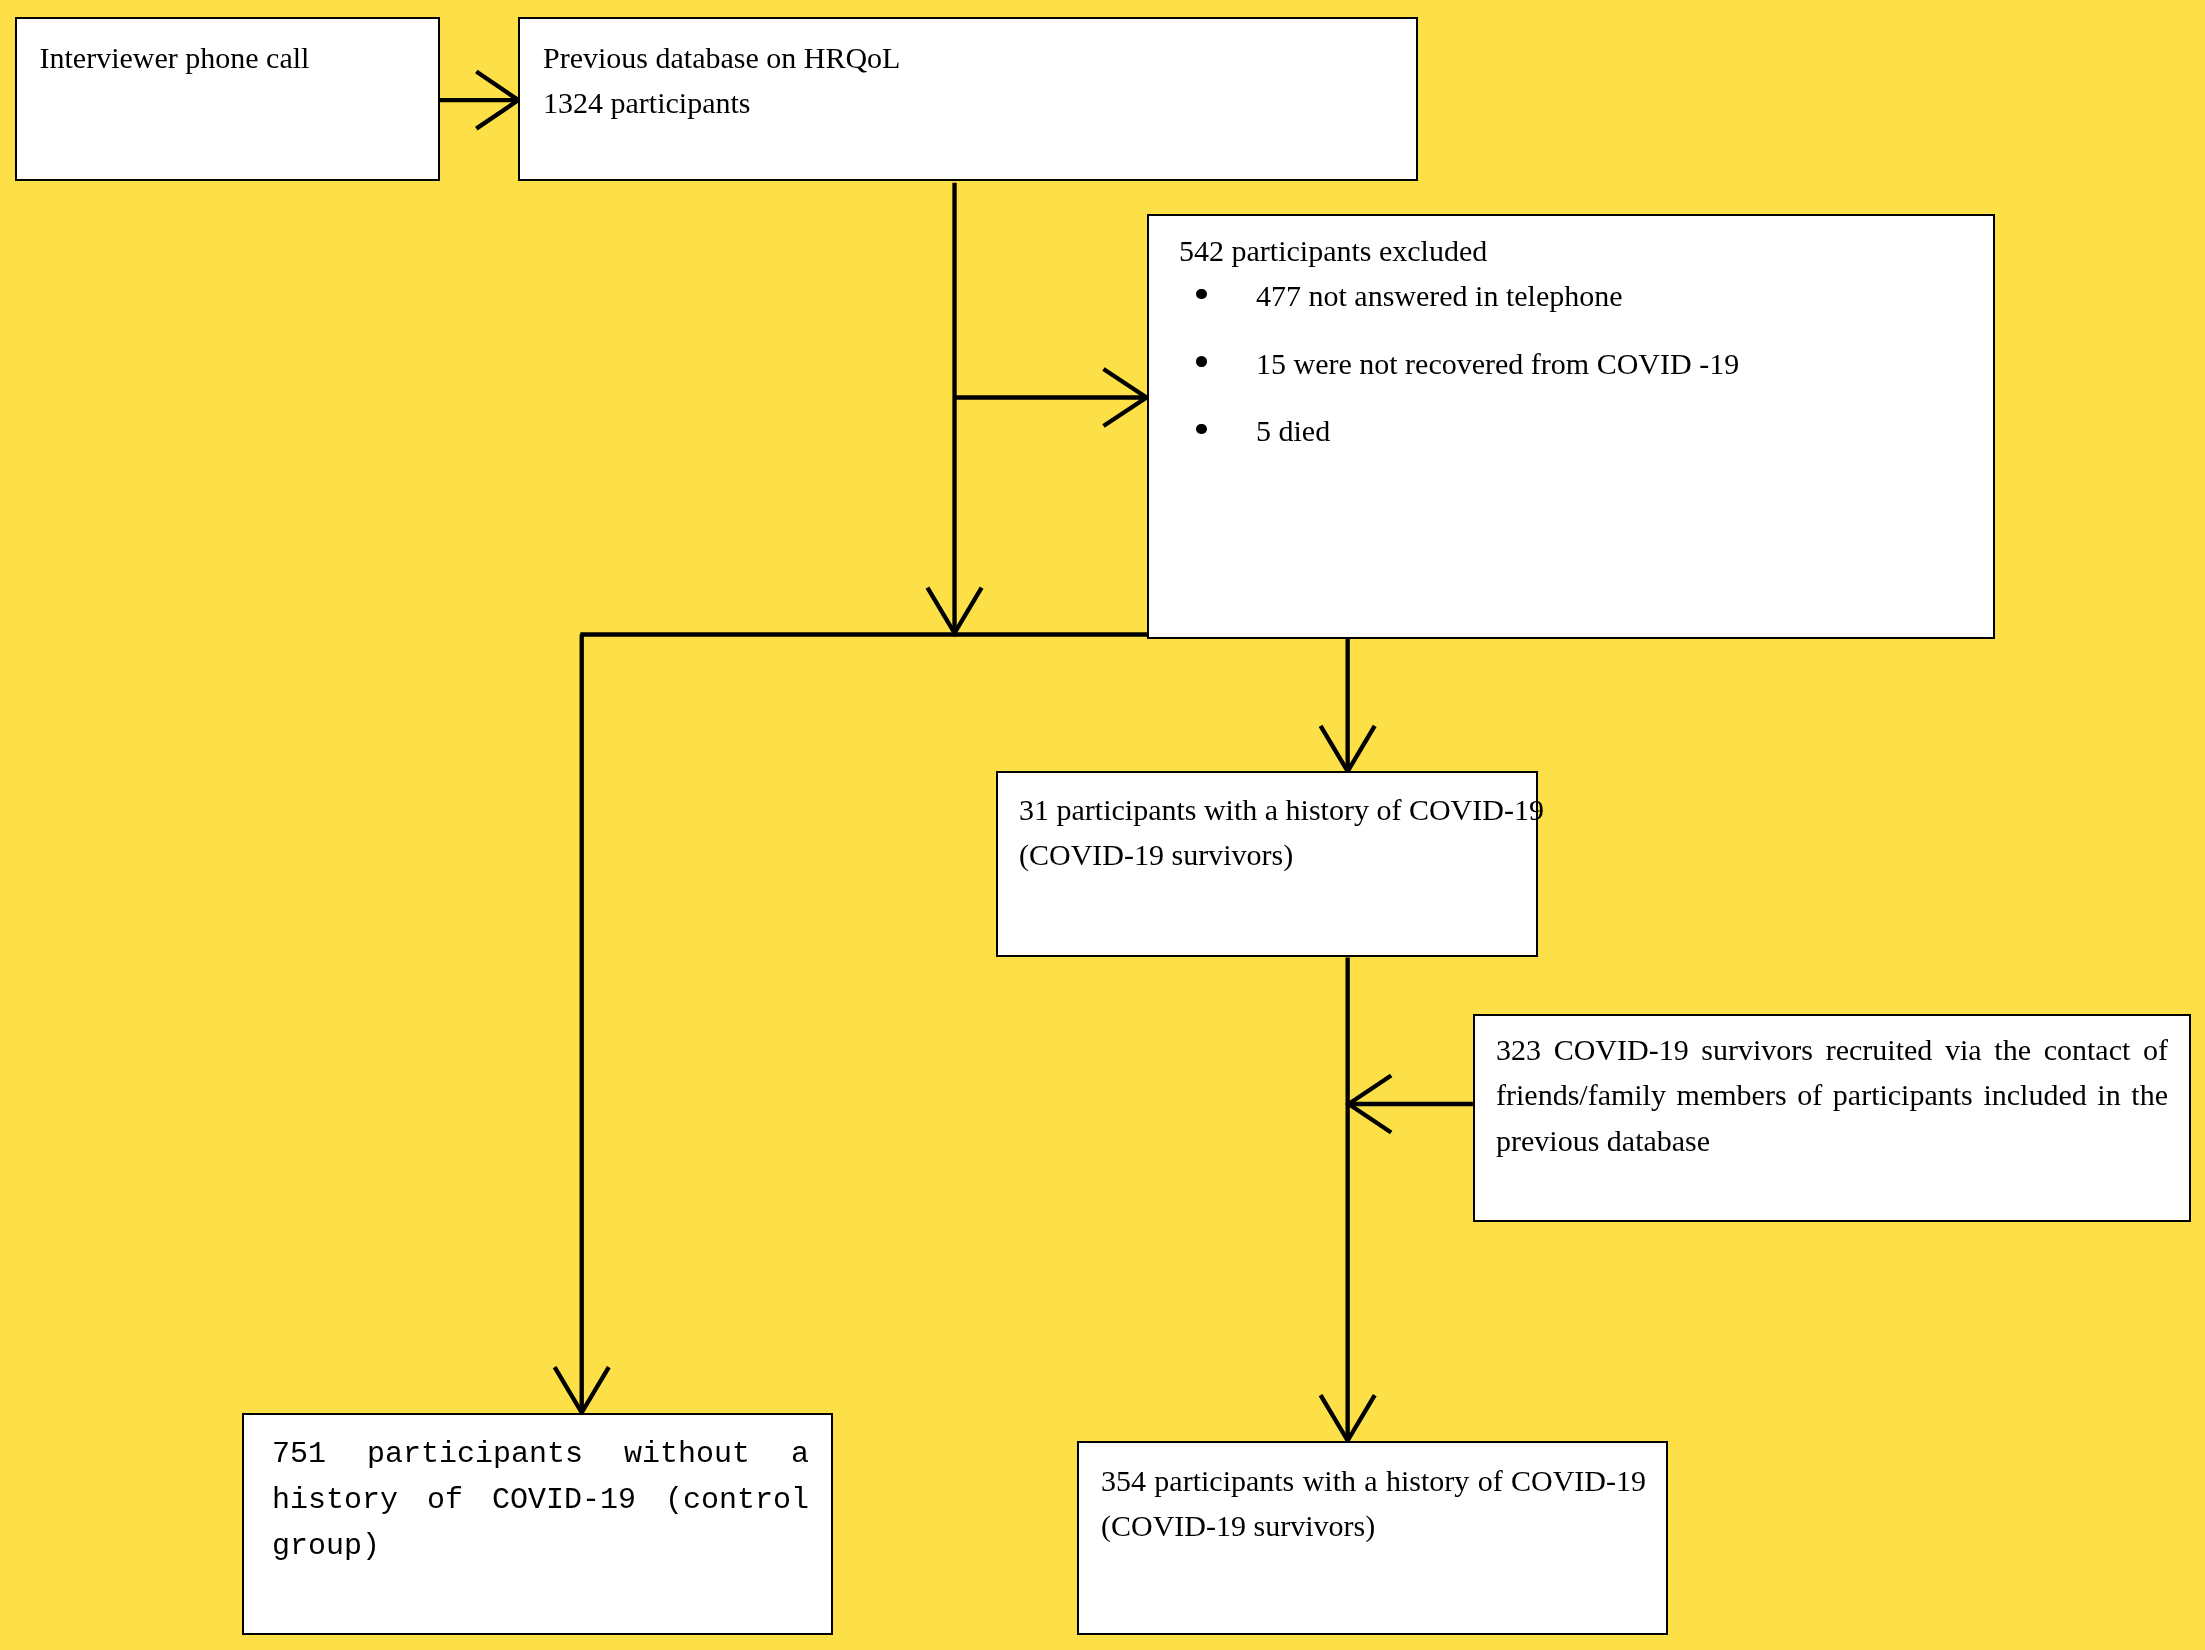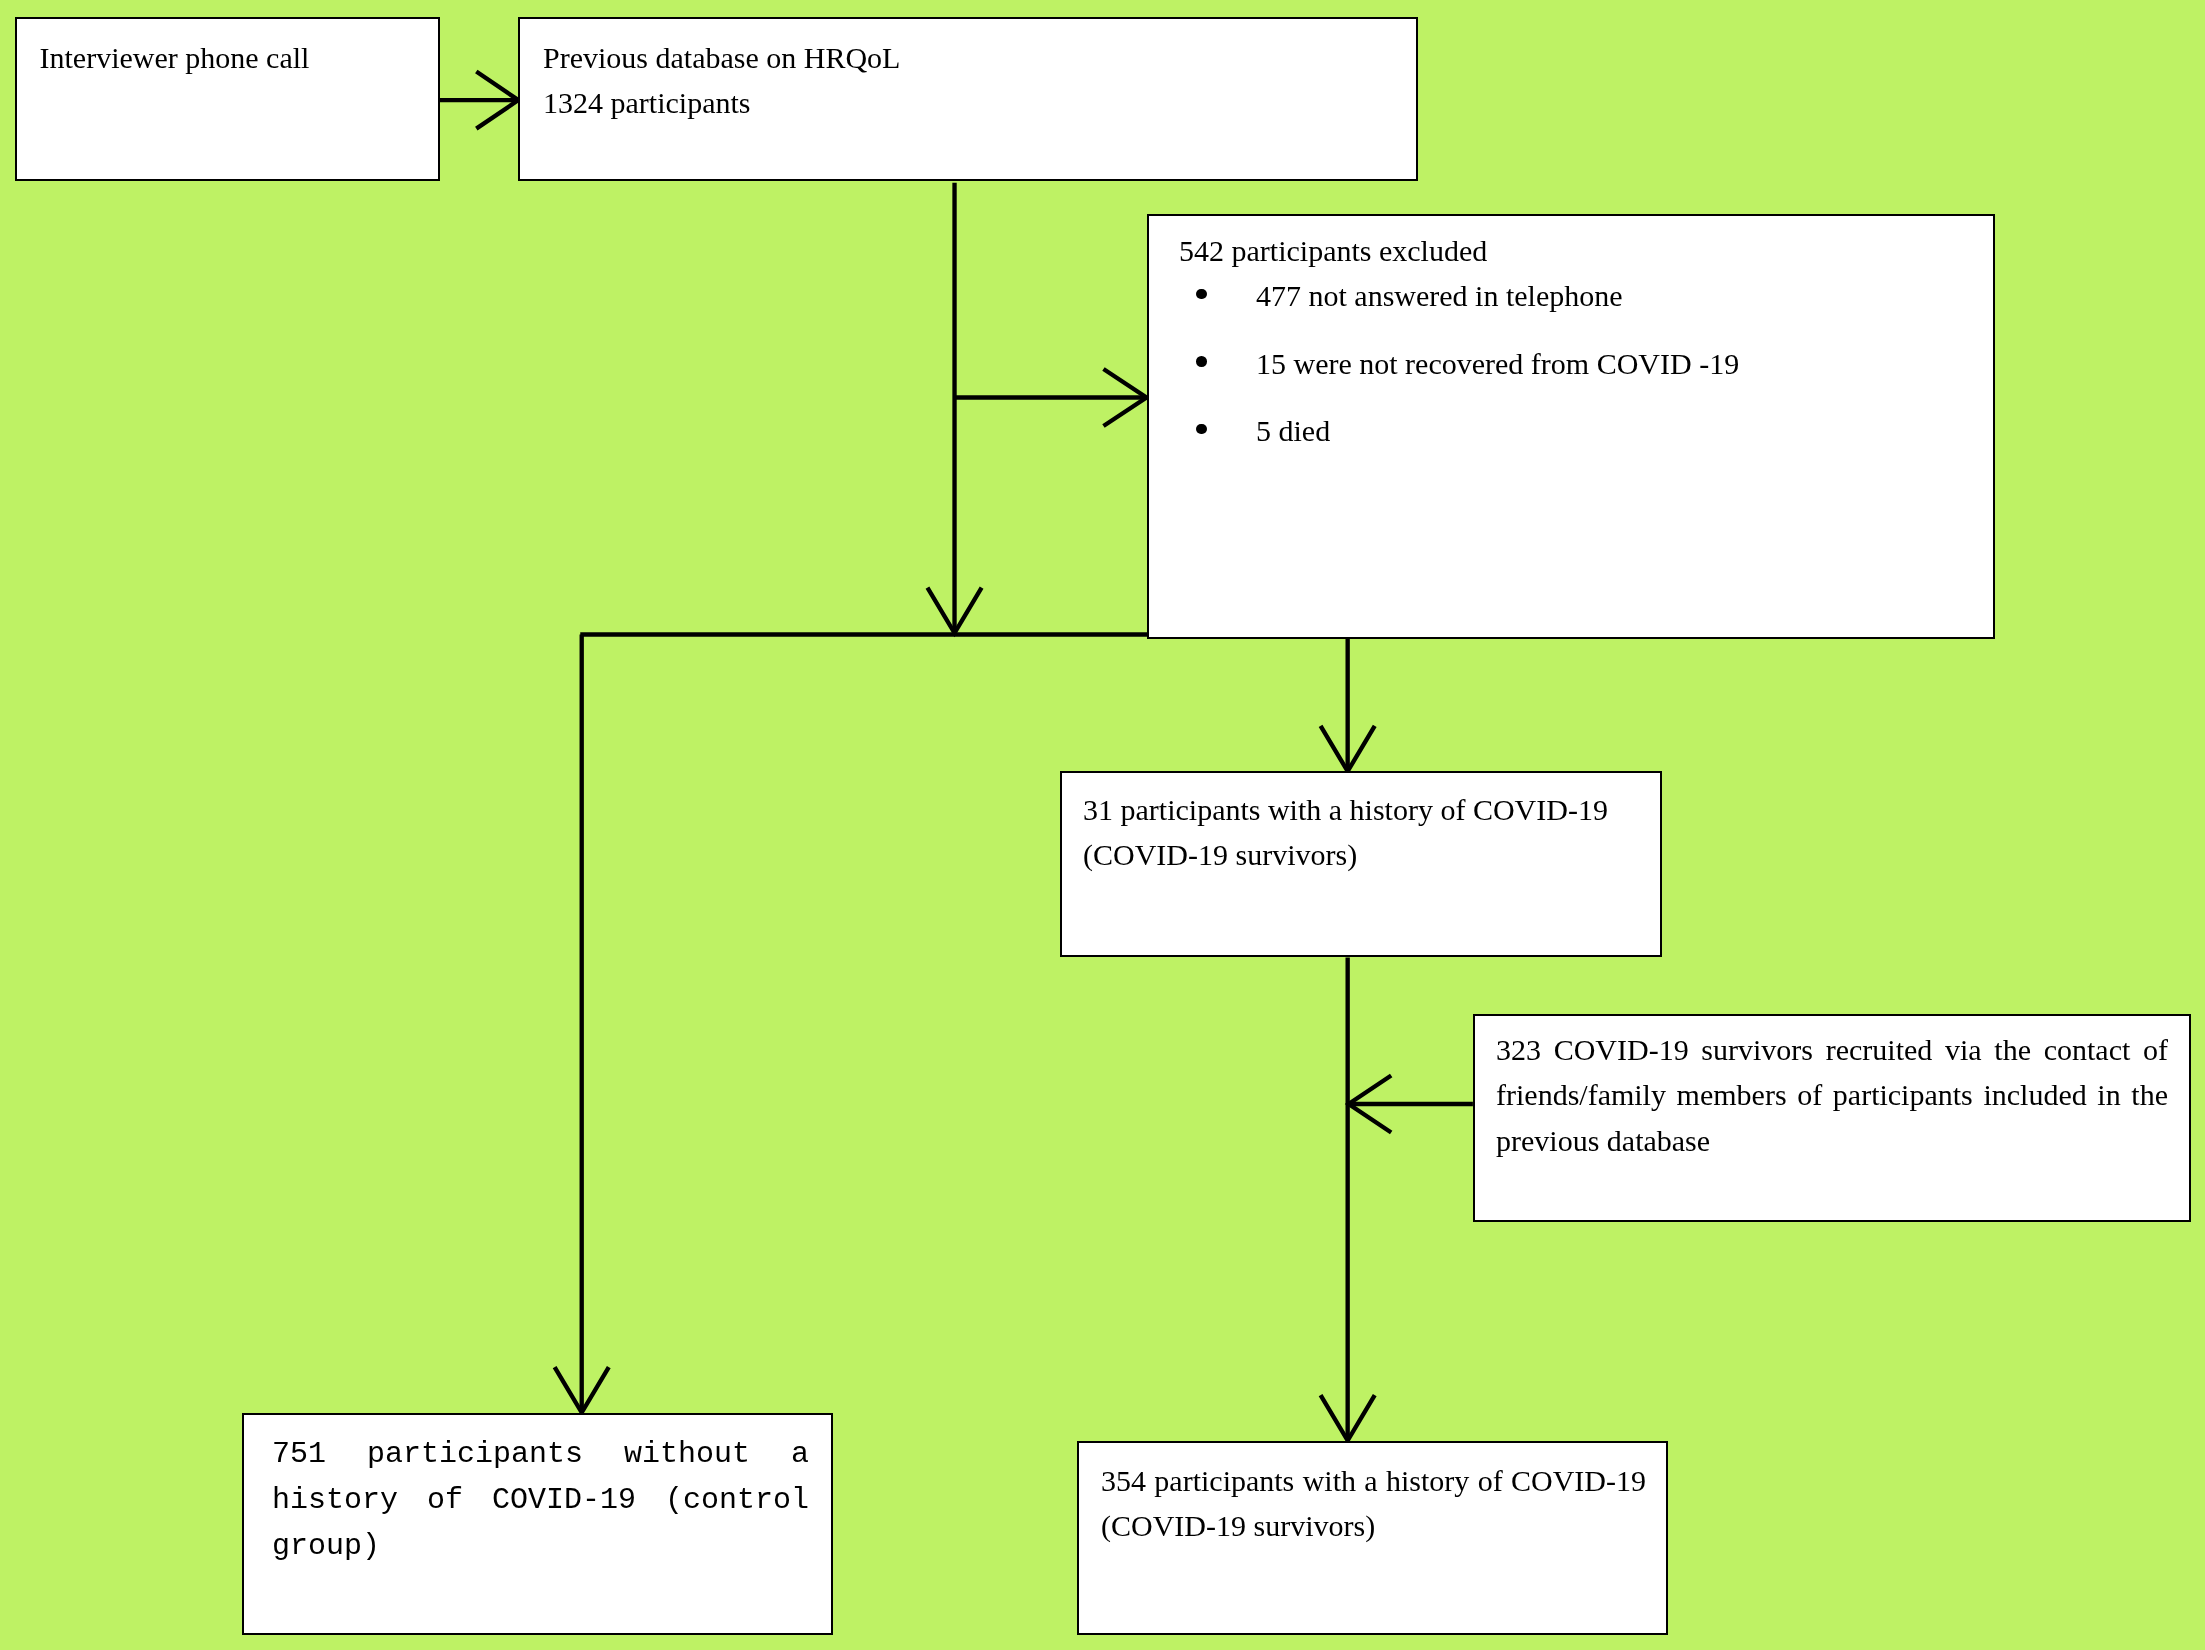--- a/index.html
+++ b/index.html
@@ -1,20 +1,20 @@
 <!DOCTYPE html>
 <html style="font-size:7.7px"><head>
 <meta charset="utf-8">
 <style>
   html,body{margin:0;padding:0;background:#ffffff;}
   #root{
     position:relative;
     width:2205px;
     height:1650px;
-    background:#bef264;
+    background:#fde047;
     font-family:"Liberation Serif", serif;
     color:#000000;
     overflow:hidden;
   }
   .box{
     position:absolute;
     box-sizing:border-box;
     border:2.9px solid #000000;
     background:#ffffff;
     z-index:3;
@@ -130,21 +130,21 @@
         <span class="dot"></span>
         <span>15 were not recovered from COVID -19</span>
       </li>
       <li>
         <span class="dot"></span>
         <span>5 died</span>
       </li>
     </ul>
   </div>
 
-  <div class="box" style="left:1060px; top:771px; width:602px; height:186px;">
+  <div class="box" style="left:996px; top:771px; width:542px; height:186px;">
     <div class="txt left" style="left:21px; top:13.5px; width:542px;">31 participants with a history of COVID-19 (COVID-19 survivors)</div>
   </div>
 
   <div class="box" style="left:1473px; top:1014px; width:718px; height:208px;">
     <div class="txt just" style="left:21px; top:10.6px; width:672px;">323 COVID-19 survivors recruited via the contact of friends/family members of participants included in the previous database</div>
   </div>
 
   <div class="box" style="left:242px; top:1413px; width:591px; height:222px;">
     <div class="txt just" style="left:28px; top:17.4px; width:537px;font-family:Liberation Mono, monospace;">751 participants without a history of COVID-19 (control group)</div>
   </div>

